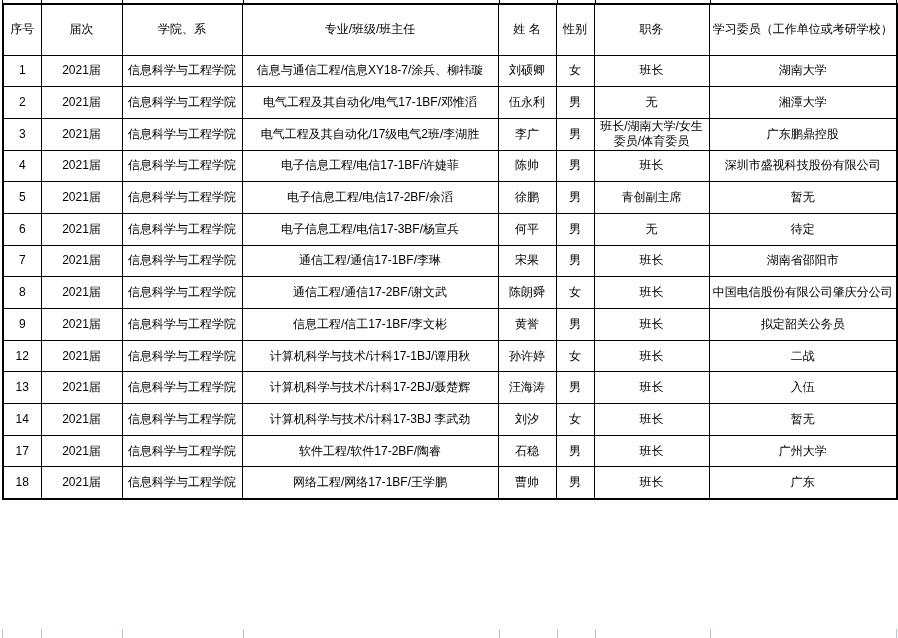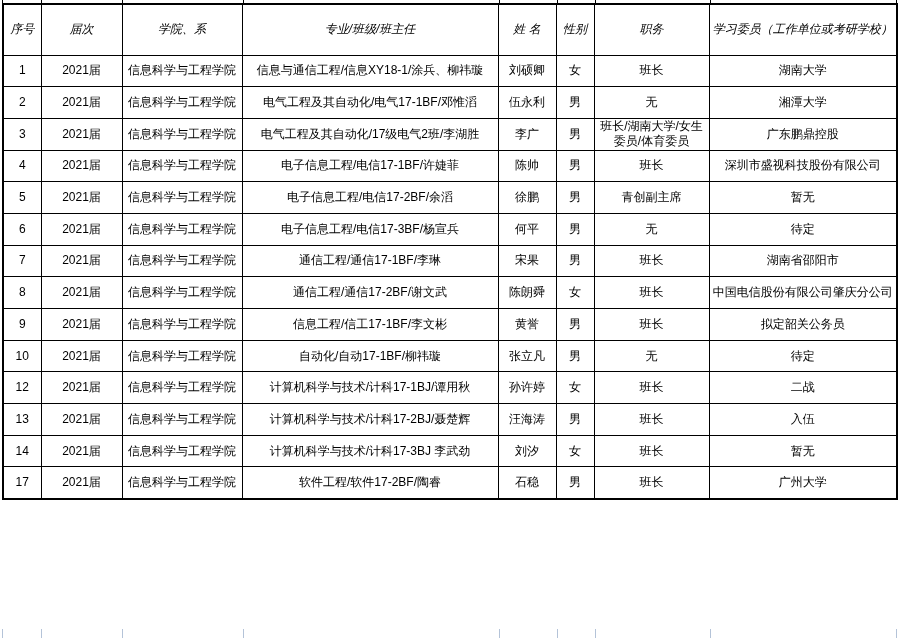--- a/index.html
+++ b/index.html
@@ -23,21 +23,21 @@
     border:1px solid #000;
     text-align:center;
     vertical-align:middle;
     font-size:12px;
     font-weight:normal;
     line-height:1.25;
     padding:0 2px;
     overflow:hidden;
     word-break:break-all;
   }
-  thead tr{height:51px;font-style:italic;}
+  thead tr{height:51px;}
   tbody tr{height:31.7px;}
   col.c0{width:38px;}
   col.c1{width:81px;}
   col.c2{width:120px;}
   col.c3{width:256px;}
   col.c4{width:58px;}
   col.c5{width:38px;}
   col.c6{width:115px;}
   col.c7{width:188px;}
   .stub{
@@ -82,21 +82,21 @@
       <th>性别</th>
       <th>职务</th>
       <th>学习委员（工作单位或考研学校）</th>
     </tr>
   </thead>
   <tbody>
       <tr>
         <td>1</td>
         <td>2021届</td>
         <td>信息科学与工程学院</td>
-        <td>信息与通信工程/信息XY18-1/涂兵、柳祎璇</td>
+        <td>信息与通信工程/信息XY18-7/涂兵、柳祎璇</td>
         <td>刘硕卿</td>
         <td>女</td>
         <td>班长</td>
         <td>湖南大学</td>
       </tr>
       <tr>
         <td>2</td>
         <td>2021届</td>
         <td>信息科学与工程学院</td>
         <td>电气工程及其自动化/电气17-1BF/邓惟滔</td>
@@ -169,30 +169,20 @@
         <td>9</td>
         <td>2021届</td>
         <td>信息科学与工程学院</td>
         <td>信息工程/信工17-1BF/李文彬</td>
         <td>黄誉</td>
         <td>男</td>
         <td>班长</td>
         <td>拟定韶关公务员</td>
       </tr>
       <tr>
-        <td>10</td>
-        <td>2021届</td>
-        <td>信息科学与工程学院</td>
-        <td>自动化/自动17-1BF/柳祎璇</td>
-        <td>张立凡</td>
-        <td>男</td>
-        <td>无</td>
-        <td>待定</td>
-      </tr>
-      <tr>
         <td>12</td>
         <td>2021届</td>
         <td>信息科学与工程学院</td>
         <td>计算机科学与技术/计科17-1BJ/谭用秋</td>
         <td>孙许婷</td>
         <td>女</td>
         <td>班长</td>
         <td>二战</td>
       </tr>
       <tr>
@@ -217,20 +207,30 @@
       </tr>
       <tr>
         <td>17</td>
         <td>2021届</td>
         <td>信息科学与工程学院</td>
         <td>软件工程/软件17-2BF/陶睿</td>
         <td>石稳</td>
         <td>男</td>
         <td>班长</td>
         <td>广州大学</td>
+      </tr>
+      <tr>
+        <td>18</td>
+        <td>2021届</td>
+        <td>信息科学与工程学院</td>
+        <td>网络工程/网络17-1BF/王学鹏</td>
+        <td>曹帅</td>
+        <td>男</td>
+        <td>班长</td>
+        <td>广东</td>
       </tr>
     </tbody>
 </table>
 
 <div class="stub bottom" style="left:2px"></div>
 <div class="stub bottom" style="left:41px"></div>
 <div class="stub bottom" style="left:122px"></div>
 <div class="stub bottom" style="left:243px"></div>
 <div class="stub bottom" style="left:499px"></div>
 <div class="stub bottom" style="left:557px"></div>

